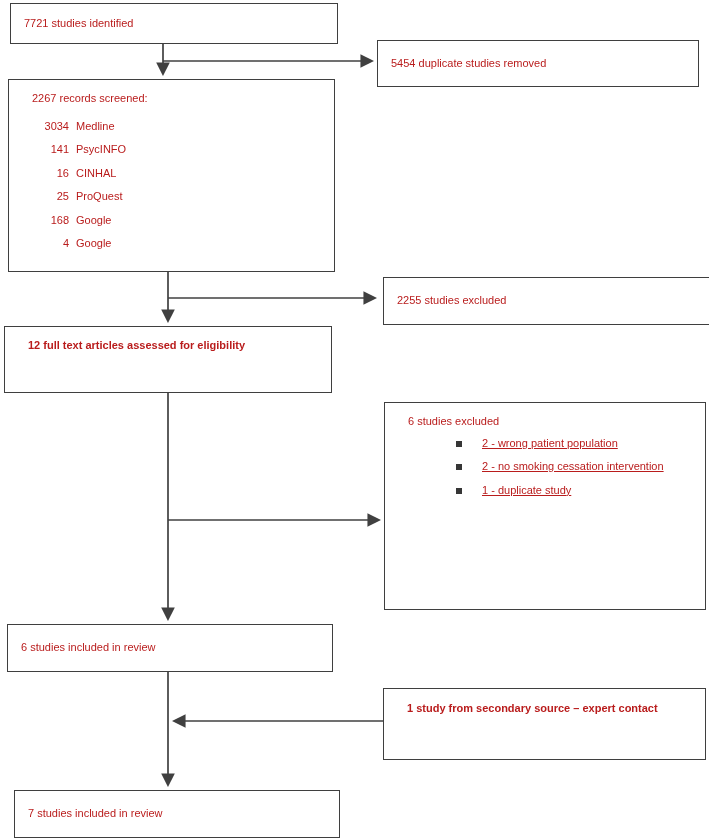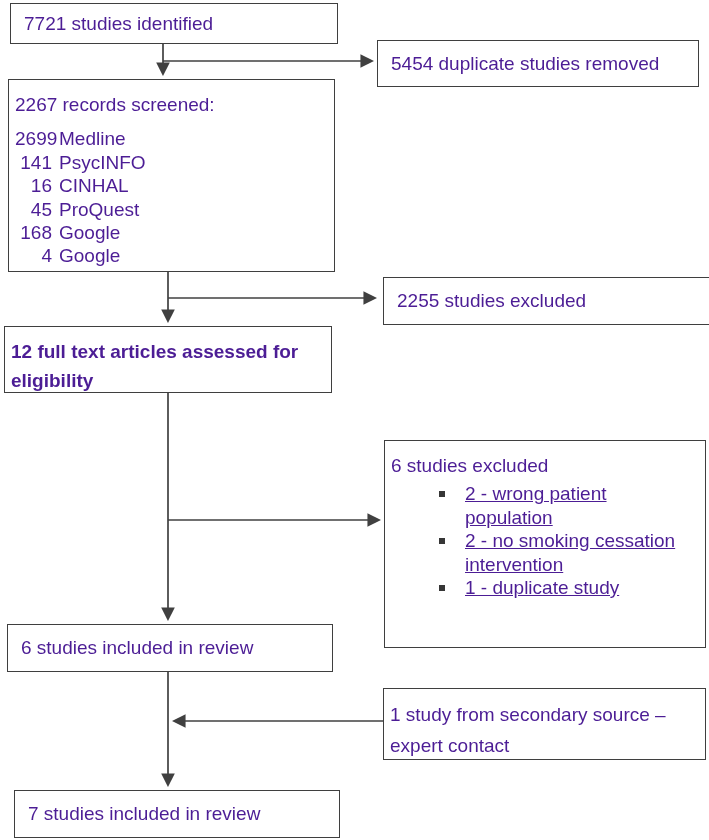--- a/index.html
+++ b/index.html
@@ -18,51 +18,51 @@
   #arrow-layer {
     position: absolute;
     left: 0; top: 0;
     width: 709px; height: 840px;
     pointer-events: none;
   }
   .box {
     position: absolute;
     background: #ffffff;
     border: 1.6px solid #3f3f3f;
-    font-size: 19px;
+    font-size: 11px;
     line-height: 1.55;
-    color: #4c1d95;
+    color: #b91c1c;
   }
   .box.single {
     display: flex;
     align-items: center;
     padding-left: 13px;
     padding-right: 8px;
   }
   .box.multi {
-    padding: 10px 13px 8px 6px;
+    padding: 10px 13px 8px 23px;
   }
   
   .b-identified   { left: 10px;  top: 3px;   width: 328px; height: 41px; }
   
   .b-duplicates   { left: 377px; top: 40px;  width: 322px; height: 47px; }
   
   .b-screened     { left: 8px;   top: 79px;  width: 327px; height: 193px; }
   
   .b-excl2255     { left: 383px; top: 277px; width: 332px; height: 48px; }
   
   .b-fulltext     { left: 4px;   top: 326px; width: 328px; height: 67px; padding-top: 9px; }
   .b-fulltext .wrap { max-width: 290px; font-weight: bold; }
   
-  .b-excl6        { left: 384px; top: 402px; width: 322px; height: 208px; margin-top: 38px; }
+  .b-excl6        { left: 384px; top: 402px; width: 322px; height: 208px; }
   
   .b-included6    { left: 7px;   top: 624px; width: 326px; height: 48px; }
   
   .b-secondary    { left: 383px; top: 688px; width: 323px; height: 72px; padding-top: 10px; }
-  .b-secondary .wrap { max-width: 290px; line-height: 1.65; }
+  .b-secondary .wrap { max-width: 290px; line-height: 1.65; font-weight: bold; }
   
   .b-included7    { left: 14px;   top: 790px; width: 326px; height: 48px; }
 
   .screened-title { margin-bottom: 8px; }
   .src-row { line-height: 23.4px; white-space: nowrap; }
   .src-num {
     display: inline-block;
     width: 37px;
     text-align: right;
     margin-right: 7px;
@@ -122,30 +122,30 @@
     <span>7721 studies identified</span>
   </div>
 
   <div class="box single b-duplicates">
     <span>5454 duplicate studies removed</span>
   </div>
 
   <div class="box multi b-screened">
     <div class="screened-title">2267 records screened:</div>
     <div class="src-row">
-      <span class="src-num">2699</span><span>Medline</span>
+      <span class="src-num">3034</span><span>Medline</span>
     </div>
     <div class="src-row">
       <span class="src-num">141</span><span>PsycINFO</span>
     </div>
     <div class="src-row">
       <span class="src-num">16</span><span>CINHAL</span>
     </div>
     <div class="src-row">
-      <span class="src-num">45</span><span>ProQuest</span>
+      <span class="src-num">25</span><span>ProQuest</span>
     </div>
     <div class="src-row">
       <span class="src-num">168</span><span>Google</span>
     </div>
     <div class="src-row">
       <span class="src-num">4</span><span>Google</span>
     </div>
   </div>
 
   <div class="box single b-excl2255">

